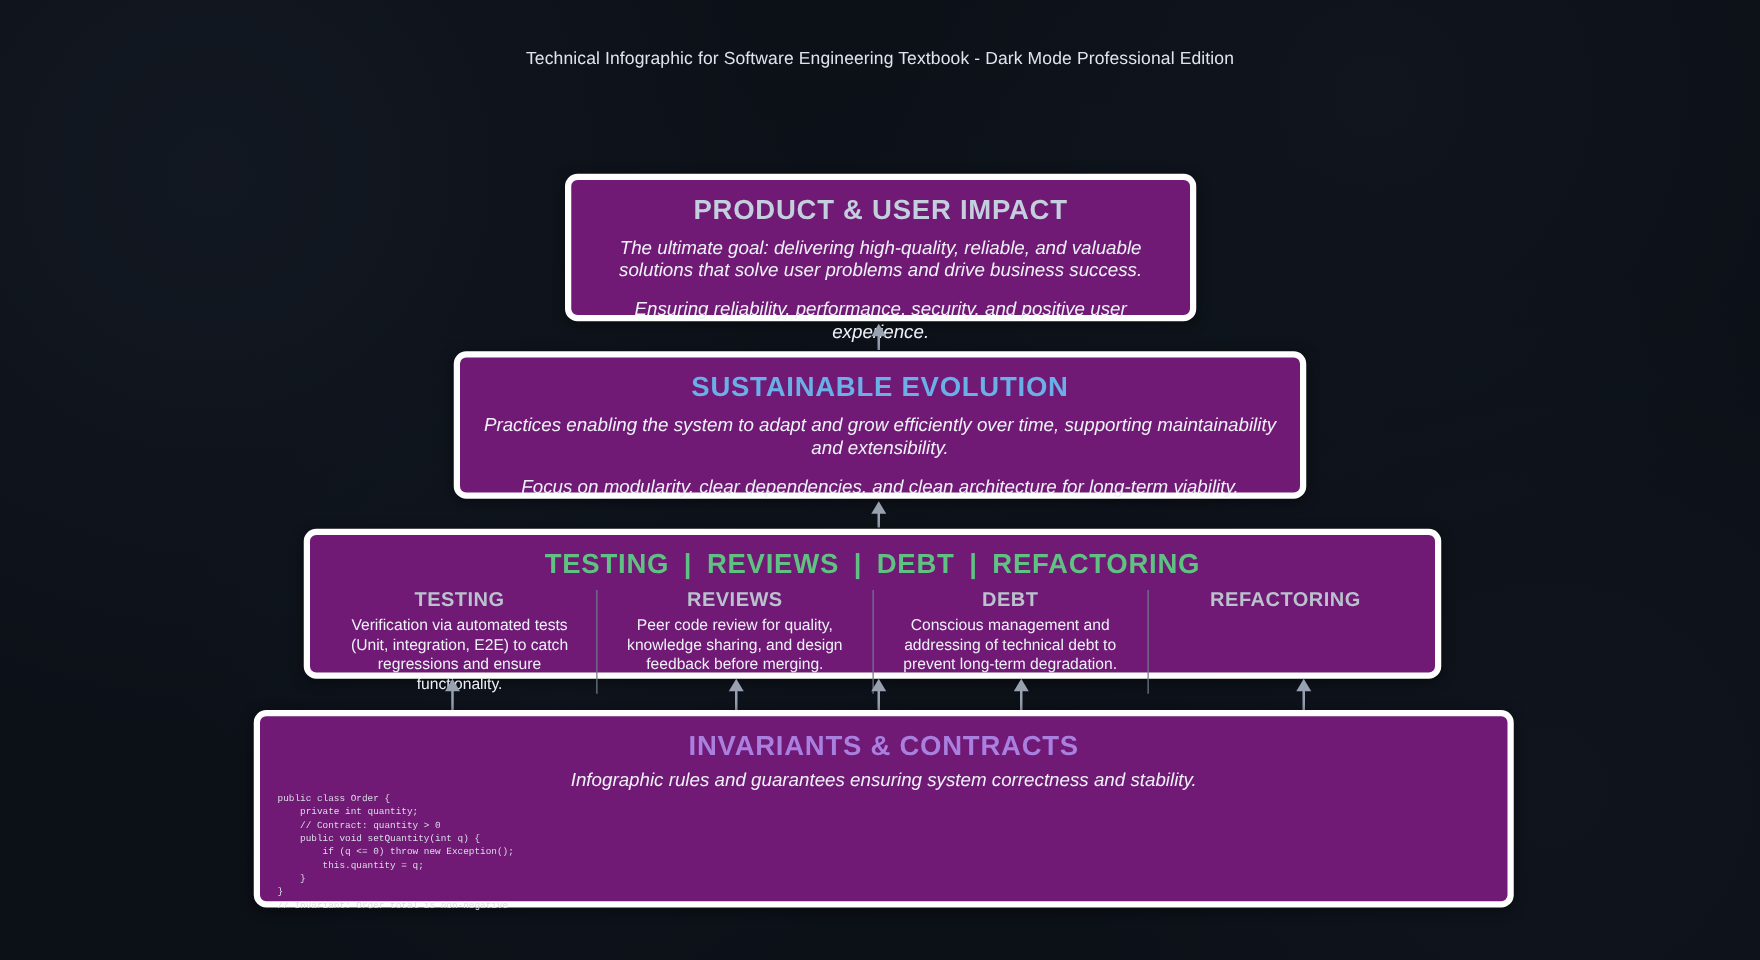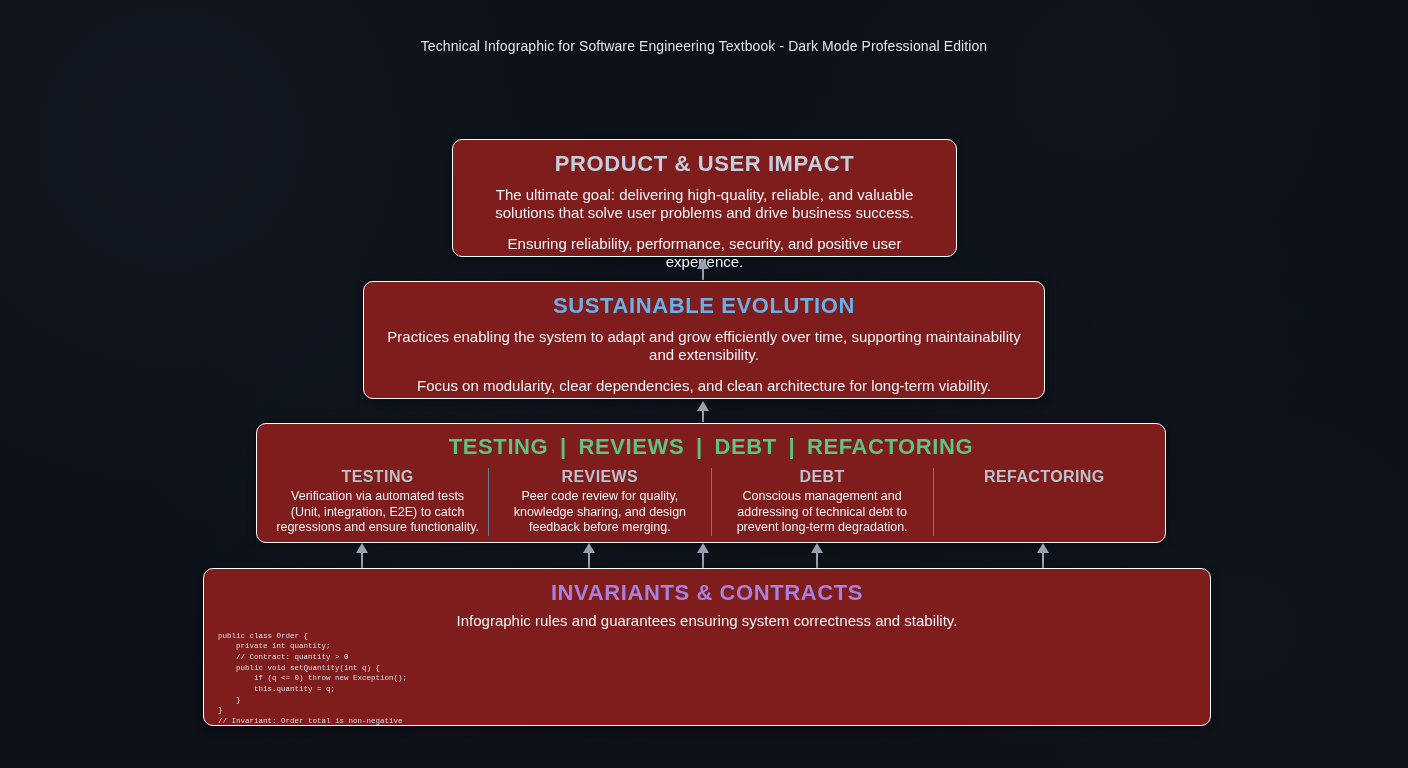--- a/index.html
+++ b/index.html
@@ -55,34 +55,35 @@
     margin-top: 8px;
     font-size: 14px;
     font-weight: normal;
     color: #dfe5ed;
     letter-spacing: 0.1px;
   }
 
   
   .card {
     position: absolute;
-    background: #7f1d1d;
-    border: 1px solid #ffffff;
+    background: #701a75;
+    border: 5px solid #ffffff;
     border-radius: 10px;
     box-shadow: 0 2px 10px rgba(0,0,0,0.45);
   }
   .card-title {
     text-align: center;
     font-weight: bold;
     letter-spacing: 0.6px;
   }
   .card-body {
     text-align: center;
     color: #eef1f6;
     line-height: 1.18;
+    font-style: italic;
   }
 
   
   #card-impact {
     left: 452px;
     top: 139px;
     width: 505px;
     height: 118px;
     padding: 11px 14px 0 14px;
   }
@@ -105,21 +106,21 @@
   #card-evolution .card-title {
     font-size: 22px;
     color: #6ab0e8;
     margin-bottom: 9px;
   }
   #card-evolution .card-body { font-size: 15px; }
   #card-evolution .para-gap { height: 14px; }
 
   
   #card-practices {
-    left: 256px;
+    left: 243px;
     top: 423px;
     width: 910px;
     height: 120px;
     padding: 10px 10px 0 10px;
   }
   #card-practices .card-title {
     font-size: 22px;
     color: #5fc283;
     margin-bottom: 8px;
   }

